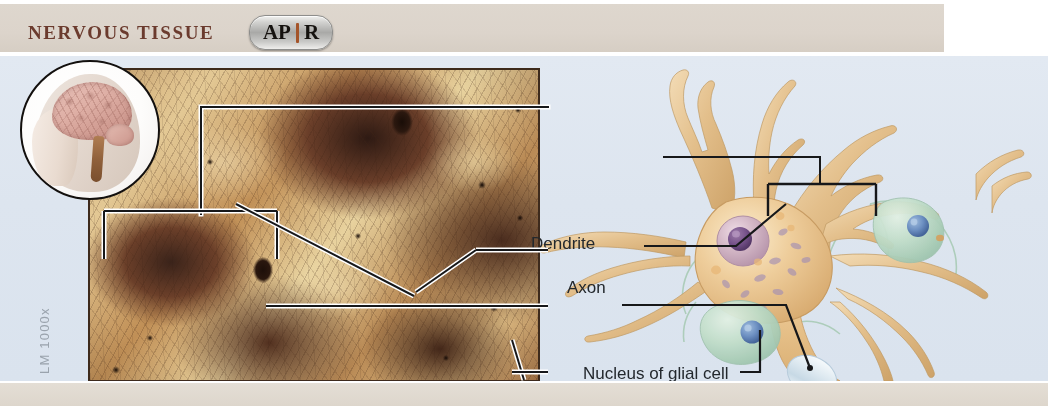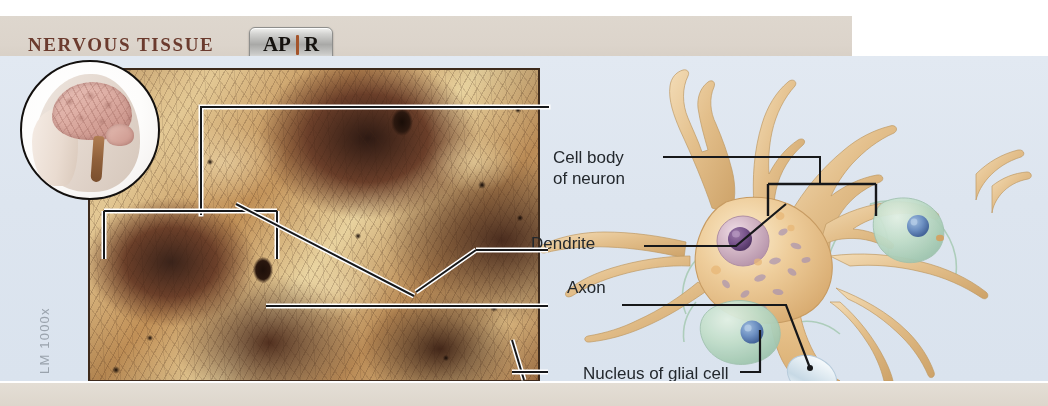--- a/index.html
+++ b/index.html
@@ -5,34 +5,34 @@
   html,body{margin:0;padding:0;}
   body{
     width:1048px;height:406px;overflow:hidden;
     background:#ffffff;
     font-family:"Liberation Sans", sans-serif;
   }
   .page{position:relative;width:1048px;height:406px;background:#ffffff;}
 
   
   .header-band{
-    position:absolute;left:0;top:16px;width:852px;height:48px;
+    position:absolute;left:0;top:4px;width:944px;height:48px;
     background:linear-gradient(180deg,#ded7ce 0%,#dcd4cb 60%,#d6cec4 100%);
   }
   .header-title{
     position:absolute;left:28px;top:18px;
     font-family:"Liberation Serif", serif;
     font-weight:bold;font-size:19px;letter-spacing:1.6px;
     color:#6b3b2e;
     white-space:nowrap;
   }
   
   .apr-badge{
     position:absolute;left:249px;top:11px;width:82px;height:33px;
-    border-radius:6px;
+    border-radius:16px;
     background:linear-gradient(180deg,#f2f2f0 0%,#d3d3d1 18%,#a9a9a7 50%,#c9c9c7 78%,#efeeec 100%);
     border:1px solid #8e8e8c;
     box-shadow:0 1px 2px rgba(0,0,0,.35), inset 0 1px 0 rgba(255,255,255,.8);
     display:flex;align-items:center;justify-content:center;
   }
   .apr-inner{
     display:flex;align-items:center;justify-content:center;
     font-family:"Liberation Serif", serif;
     font-weight:bold;font-size:21px;line-height:1;color:#15120f;
   }
@@ -346,22 +346,20 @@
         </g>
         <g>
           <path d="M176,250 C196,240 222,244 234,260 C246,276 240,296 222,304 C202,313 178,308 167,292 C156,276 158,258 176,250 Z" fill="url(#gGlia)" stroke="#9dc0ab" stroke-width="0.9" opacity=".95"></path>
           <circle cx="212" cy="276" r="11.5" fill="url(#gGliaNuc)"></circle>
           <circle cx="208" cy="272" r="3.6" fill="#b9d0ea" opacity=".7"></circle>
         </g>
 
       </svg>
     </div>
 
-    <div class="label lbl-cellbody">Cell body
-of neuron</div>
     <div class="label lbl-dendrite">Dendrite</div>
     <div class="label lbl-axon">Axon</div>
     <div class="label lbl-nucglial">Nucleus of glial cell</div>
 
     <svg class="leaders" viewBox="0 0 1048 325" xmlns="http://www.w3.org/2000/svg">
 
       <g>
 
         <path d="M201,51 L201,158 M201,51 L548,51" fill="none" stroke="#ffffff" stroke-width="5" stroke-linecap="square"></path>
         <path d="M201,51 L201,158 M201,51 L548,51" fill="none" stroke="#17181a" stroke-width="2" stroke-linecap="square"></path>

